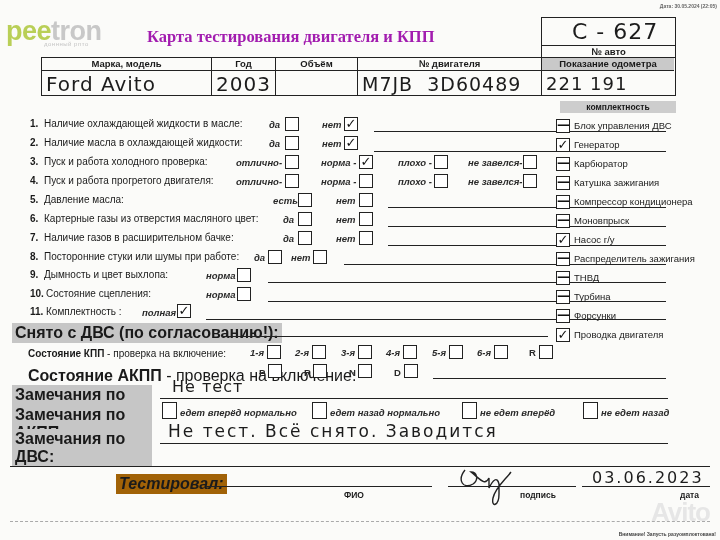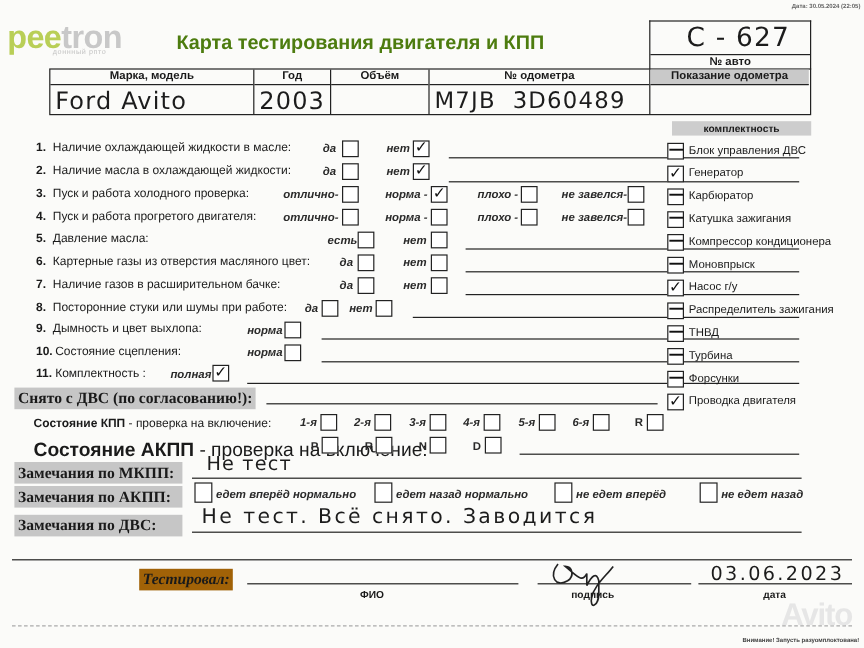--- a/index.html
+++ b/index.html
@@ -1,21 +1,21 @@
 <!DOCTYPE html>
 <html><head>
 <meta charset="utf-8">
 <style>
   html,body{margin:0;padding:0;}
   body{width:720px;height:540px;background:#fbfbf9;position:relative;overflow:hidden;font-family:"Liberation Sans",sans-serif;color:#1a1a1a;}
   .abs{position:absolute;}
   .logo{left:6px;top:16px;font-size:27px;font-weight:bold;letter-spacing:-0.5px;color:#c8c8c8;font-family:"Liberation Sans",sans-serif;}
   .logo .g{color:#b9cf57;}
   .logo-sub{left:44px;top:41px;font-size:6px;color:#c4c4c4;letter-spacing:0.5px;}
-  .title{left:147px;top:27px;font-size:16.5px;font-weight:bold;color:#4d7c0f;}
+  .title{left:147px;top:27px;font-size:16.5px;font-weight:bold;color:#a21caf;font-family:Liberation Serif, serif;}
   .stamp{right:3px;top:3px;font-size:5px;color:#666;font-weight:bold;}
   .hw{font-family:"DejaVu Sans",sans-serif;font-weight:normal;color:#1c1c1c;letter-spacing:1px;}
   
   .htable{left:41px;top:57px;width:635px;height:39px;border:1.5px solid #222;box-sizing:border-box;}
   .hcell{position:absolute;top:0;height:100%;border-right:1.5px solid #222;box-sizing:border-box;}
   .hcell:last-child{border-right:none;}
   .hhead{height:12px;border-bottom:1.5px solid #222;font-size:9.5px;font-weight:bold;text-align:center;line-height:12px;}
   .hval{font-size:20px;line-height:26px;padding-left:4px;white-space:nowrap;}
   .avto-box{left:541px;top:17px;width:135px;height:41px;border:1.5px solid #222;border-bottom:none;box-sizing:border-box;}
   .avto-val{font-size:22px;padding-left:30px;line-height:28px;}
@@ -26,22 +26,22 @@
   .num{font-weight:bold;display:inline-block;width:14px;}
   .opt{font-size:9.5px;font-style:italic;font-weight:bold;color:#2a2a2a;}
   .cb{width:14px;height:14px;border:1.2px solid #222;background:#fff;box-sizing:border-box;font-size:13px;line-height:12px;text-align:center;font-family:"DejaVu Sans",sans-serif;font-weight:bold;color:#111;}
   .line{height:0;border-top:1.4px solid #222;}
   
   .komp-head{left:560px;top:101px;width:116px;height:12px;background:#cdcdcd;font-size:8.5px;font-weight:bold;text-align:center;line-height:12px;}
   .komp-item{font-size:9.5px;}
   .komp-item .cb{position:absolute;left:0;top:0;}
   .komp-item span.lbl{position:absolute;left:18px;top:1px;white-space:nowrap;}
   .dash{font-size:13px;line-height:10px;}
-  .shade{background:#c6c6c6;font-weight:bold;font-size:13px;padding:1px 3px;font-family:Liberation Serif, serif;}
-  .sublbl{font-size:8.5px;font-weight:bold;}
+  .shade{background:#c6c6c6;font-weight:bold;font-size:16px;padding:1px 3px;}
+  .sublbl{font-size:8.5px;font-weight:bold;margin-left:44px;}
   .avito{right:10px;top:497px;font-size:26px;color:#e6e6e6;font-weight:bold;letter-spacing:-1px;}
   .warn{right:4px;top:531px;font-size:5px;color:#444;font-weight:bold;}
 </style>
 </head>
 <body>
 
 <div class="abs logo"><span class="g">pee</span><span>tron</span></div>
 <div class="abs logo-sub">доннный рпто</div>
 <div class="abs stamp">Дата: 30.05.2024 (22:05)</div>
 <div class="abs title">Карта тестирования двигателя  и КПП</div>
@@ -57,25 +57,26 @@
     <div class="hval hw">Ford Avito</div>
   </div>
   <div class="hcell" style="left:170px;width:64px">
     <div class="hhead">Год</div>
     <div class="hval hw">2003</div>
   </div>
   <div class="hcell" style="left:234px;width:82px">
     <div class="hhead">Объём</div>
   </div>
   <div class="hcell" style="left:316px;width:184px">
-    <div class="hhead">№ одометра</div>
+    <div class="hhead">№ двигателя</div>
     <div class="hval hw" style="font-size:19px;white-space:pre">M7JB  3D60489</div>
   </div>
   <div class="hcell" style="left:500px;width:132px">
     <div class="hhead odo-head">Показание одометра</div>
+    <div class="hval hw" style="font-size:18px">221 191</div>
   </div>
 </div>
 
 <div class="abs row" style="left:30px;top:118px"><span class="num">1.</span><span>Наличие охлаждающей жидкости в масле:</span></div>
 <div class="abs opt" style="left:269px;top:119px">да</div>
 <div class="abs cb" style="left:285px;top:117px"></div>
 <div class="abs opt" style="left:322px;top:119px">нет</div>
 <div class="abs cb" style="left:344px;top:117px">✓</div>
 <div class="abs line" style="left:374px;top:131px;width:292px"></div>
 

